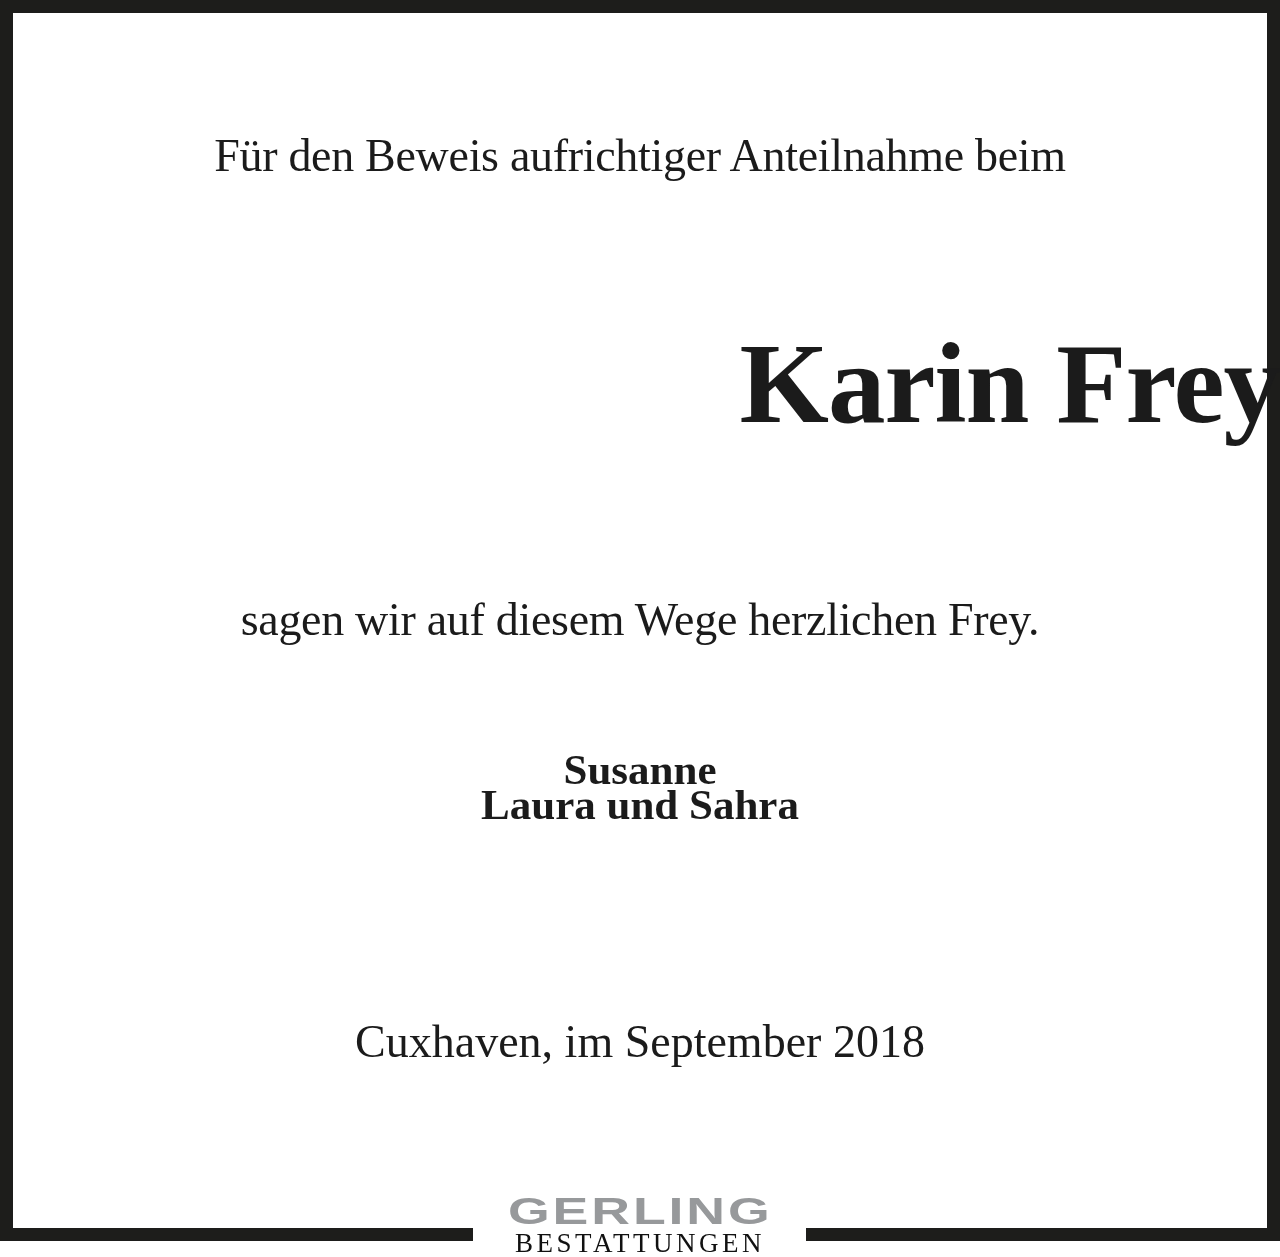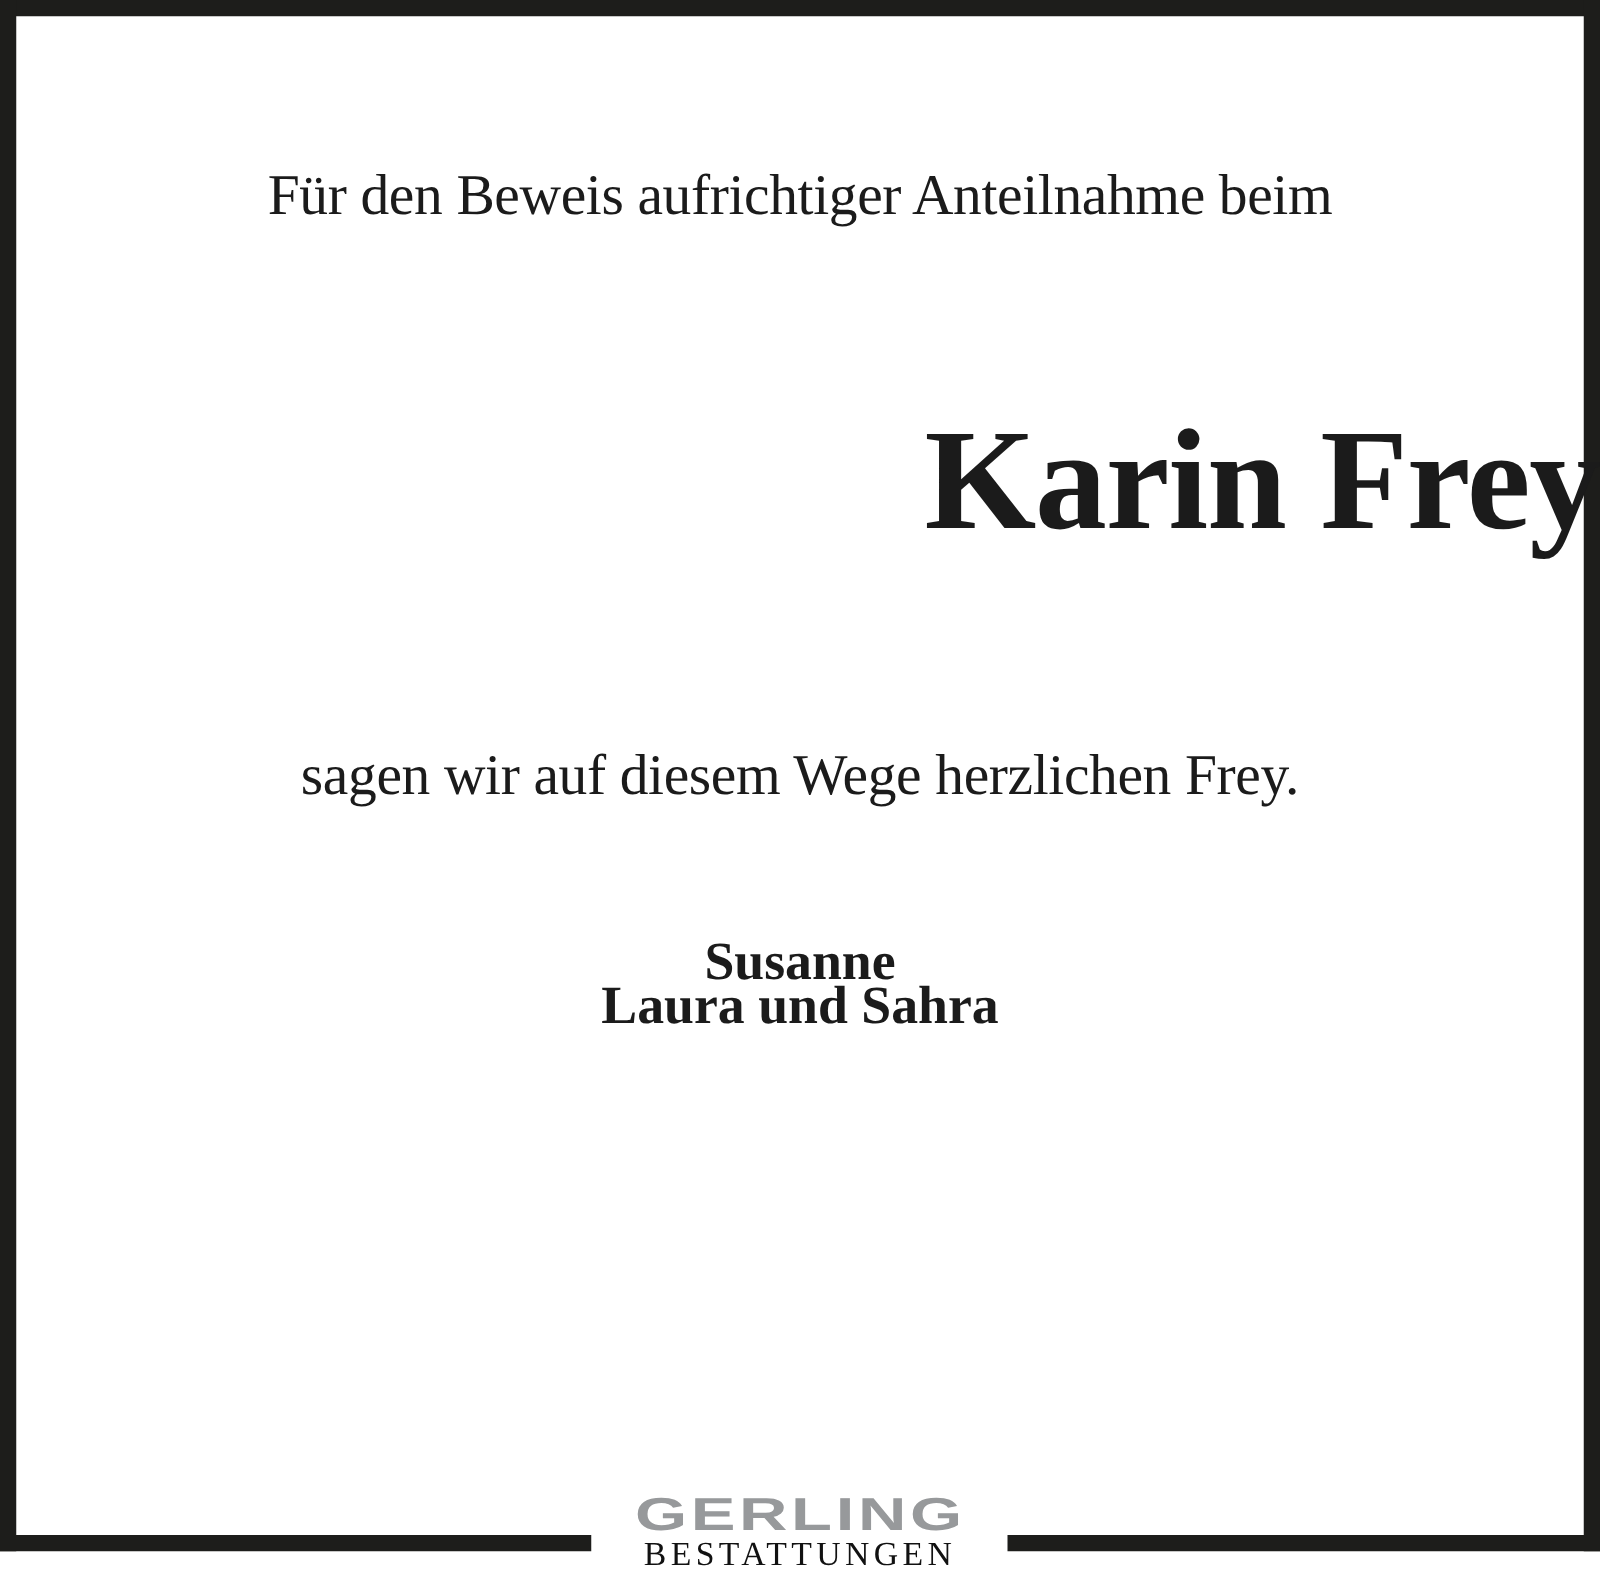--- a/index.html
+++ b/index.html
@@ -97,19 +97,20 @@
     <span>Für den Beweis aufrichtiger Anteilnahme beim</span>
   </div>
 
   <div class="centered deceased">Karin Frey</div>
 
   <div class="centered thanks">sagen wir auf diesem Wege herzlichen Frey.</div>
 
   <div class="centered mourner mourner-1">Susanne</div>
   <div class="centered mourner mourner-2">Laura und Sahra</div>
 
+  <div class="centered place-date">Cuxhaven, im September 2018</div>
 
   <div class="centered logo-name">
     <span class="stretch">GERLING</span>
   </div>
   <div class="centered logo-subtitle">BESTATTUNGEN</div>
 
 </div>
 
 </body></html>

